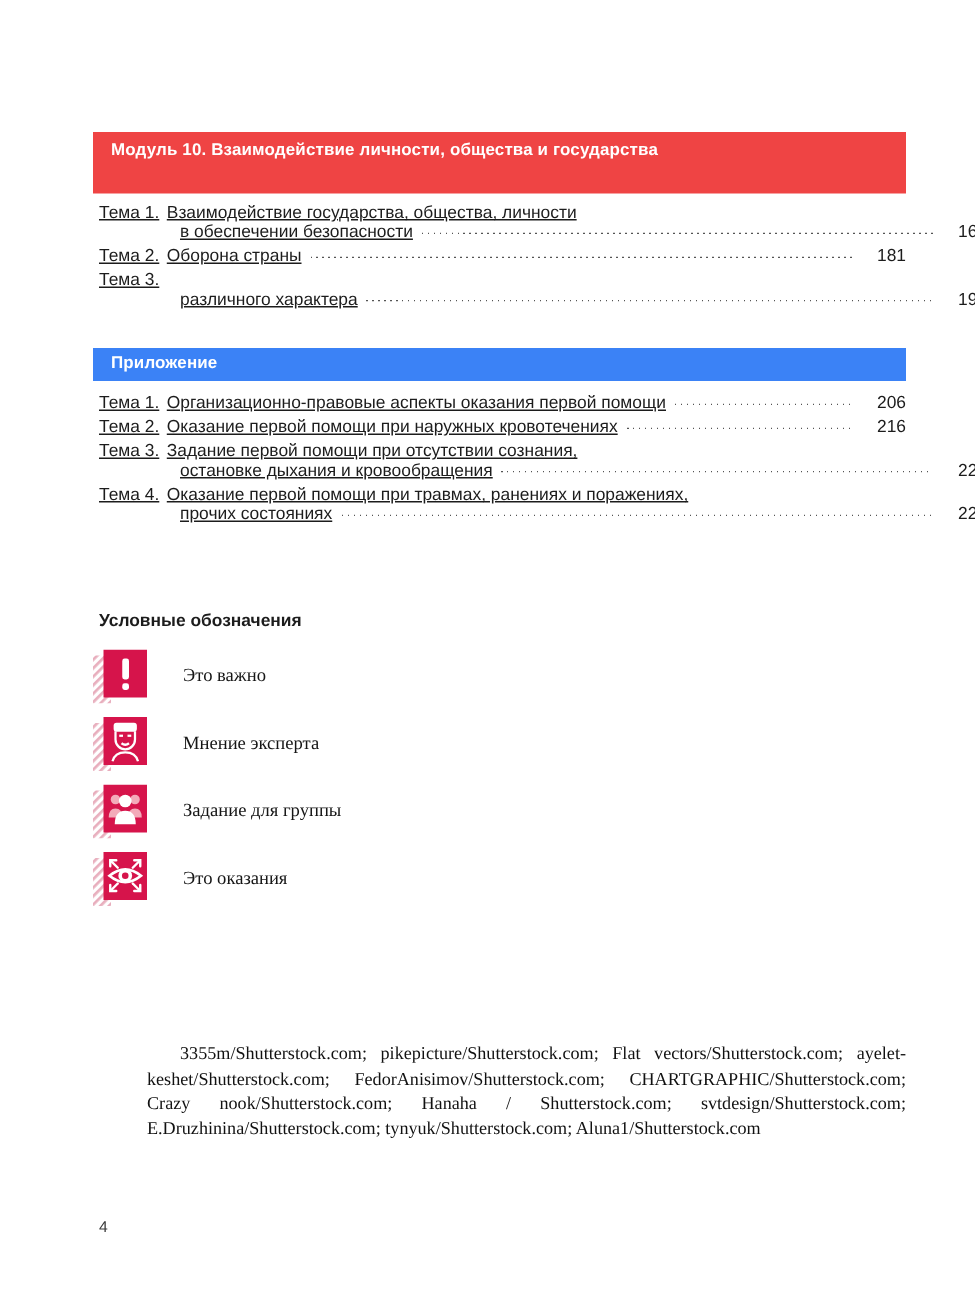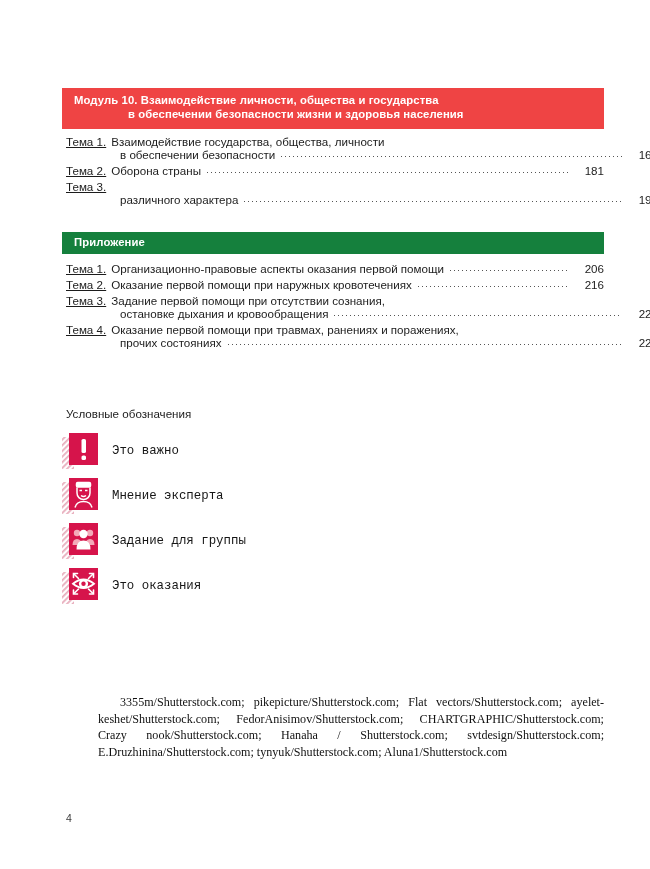--- a/index.html
+++ b/index.html
@@ -36,21 +36,21 @@
   }
   .bar-magenta {
     top: 88px;
     height: 41px;
     background: #ef4444;
     padding: 6px 12px 0 12px;
   }
   .bar-teal {
     top: 232px;
     height: 22px;
-    background: #15803d;
+    background: #3b82f6;
     padding: 4px 12px 0 12px;
   }
   .bar-line-1 { display: block; }
   .bar-line-2 { display: block; margin-top: 2px; padding-left: 54px; }
 
   
   .toc {
     position: absolute;
     left: 66px;
     width: 538px;
@@ -68,20 +68,21 @@
   }
 
   .toc-label {
     white-space: nowrap;
     flex: 0 0 auto;
     text-decoration: underline;
   }
   .toc-title {
     flex: 0 0 auto;
     white-space: nowrap;
+    text-decoration: underline;
   }
   .toc-leader {
     flex: 1 1 auto;
     min-width: 10px;
     position: relative;
     height: 1px;
     margin: 0 6px 0 6px;
     overflow: hidden;
     transform: translateY(-2px);
   }
@@ -111,45 +112,45 @@
     font-size: 11.6px;
     color: #1c1c1c;
   }
 
   
   .legend-title {
     position: absolute;
     left: 66px;
     top: 407px;
     font-size: 11.6px;
-    font-weight: normal;
+    font-weight: bold;
     color: #1c1c1c;
   }
   .legend {
     position: absolute;
     left: 62px;
     top: 428px;
     width: 320px;
   }
   .legend-item {
     display: flex;
     align-items: center;
     height: 45px;
   }
   .legend-icon {
     flex: 0 0 auto;
     width: 40px;
     height: 36px;
     position: relative;
   }
   .legend-label {
-    font-family: Liberation Mono, monospace;
+    font-family: Liberation Serif, serif;
     font-size: 12.4px;
     color: #161616;
-    margin-left: 10px;
+    margin-left: 20px;
     white-space: nowrap;
   }
 
   
   .credits {
     position: absolute;
     left: 98px;
     top: 694px;
     width: 506px;
     font-family: "Liberation Serif", serif;
@@ -175,21 +176,20 @@
     color: #3b3b3b;
   }
 </style>
 </head>
 <body>
 
 <div class="page">
 
   <div class="bar bar-magenta">
     <span class="bar-line-1">Модуль 10. Взаимодействие личности, общества и государства</span>
-    <span class="bar-line-2">в обеспечении безопасности жизни и здоровья населения</span>
   </div>
 
   <div class="toc toc-1">
 
     <div class="toc-plain">
       <span class="toc-label">Тема 1.</span>
       <span class="toc-title" style="margin-left:5px;">Взаимодействие государства, общества, личности</span>
     </div>
     <div class="toc-row toc-cont">
       <span class="toc-title">в обеспечении безопасности</span>

